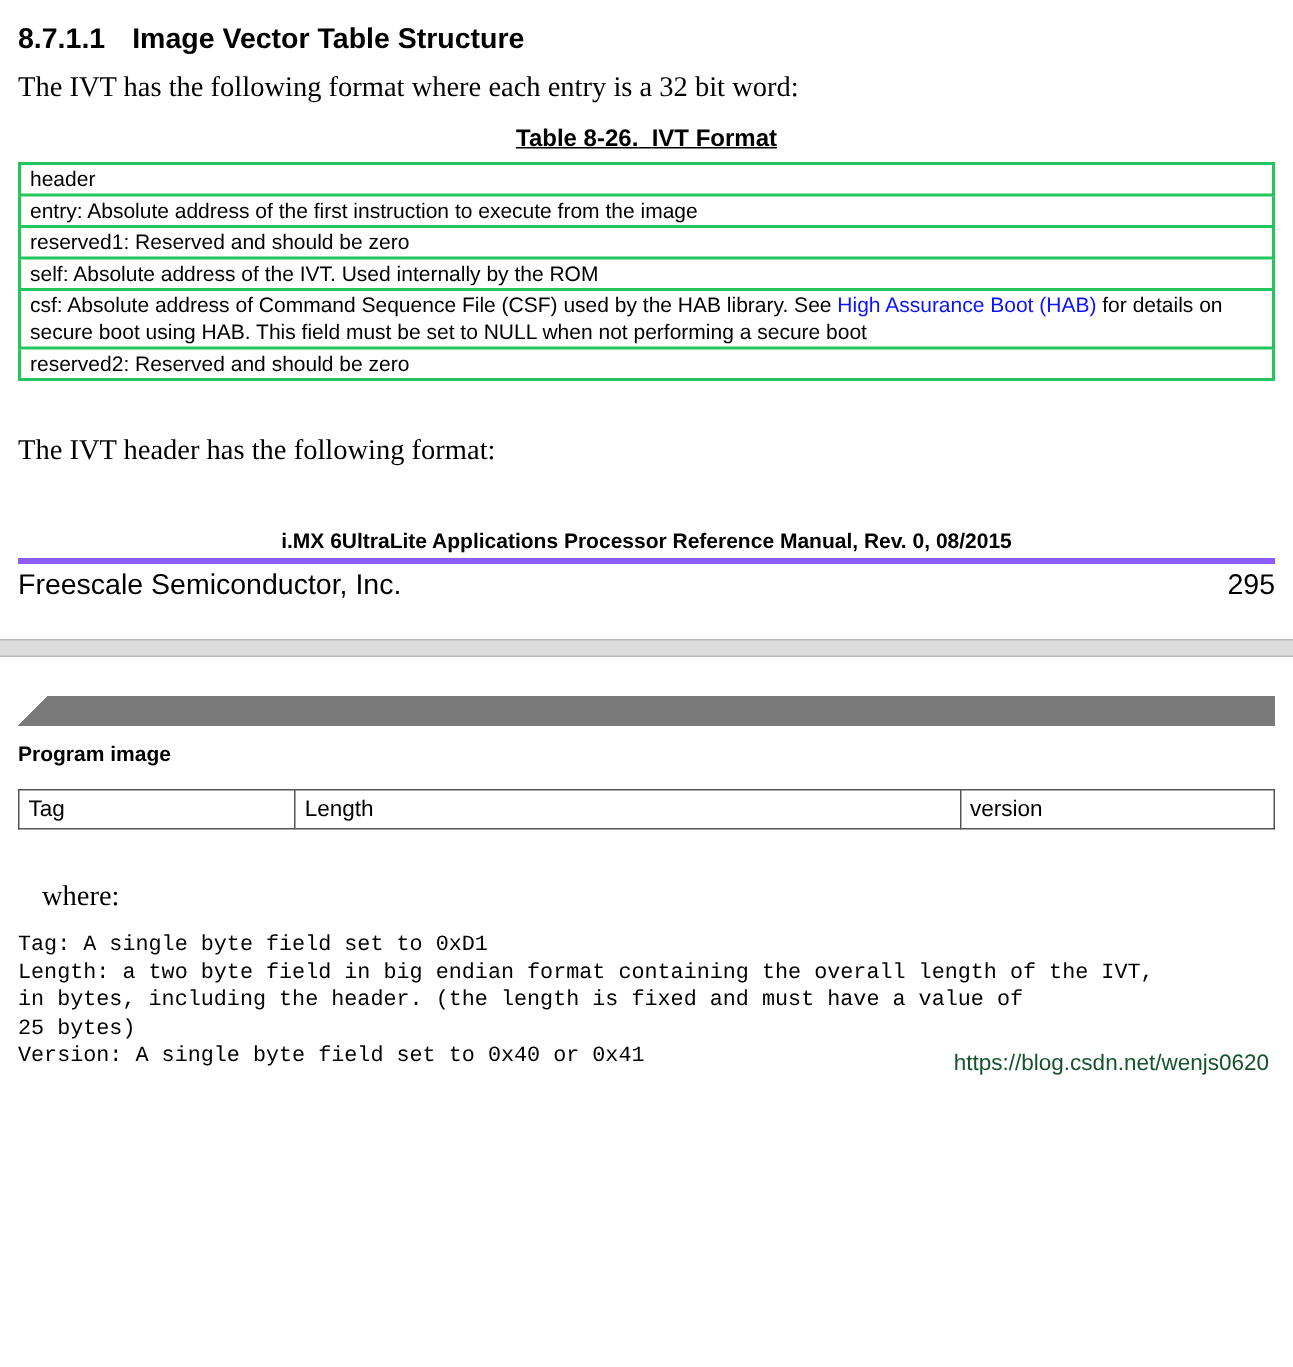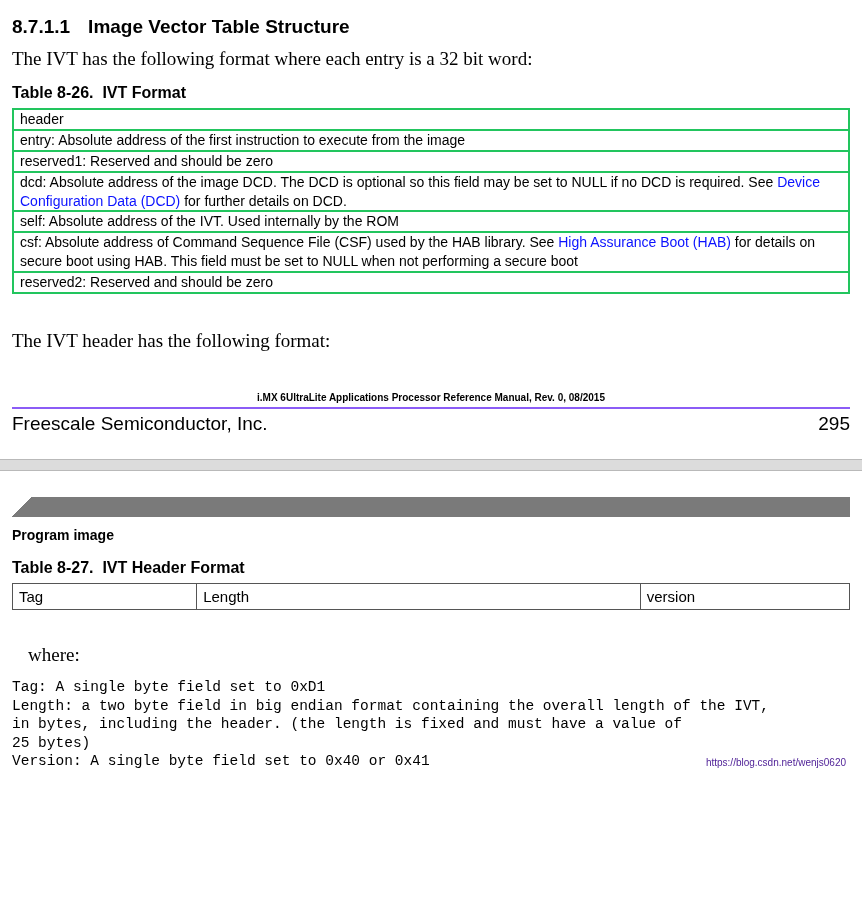--- a/index.html
+++ b/index.html
@@ -20,23 +20,25 @@
   }
   .section-num {
     margin-right: 18px;
   }
   .intro {
     font-family: Georgia, 'Times New Roman', serif;
     font-size: 19px;
     margin: 8px 0 14px 0;
   }
   .tbl-caption {
+    text-align: center;
     font-weight: bold;
     font-size: 16px;
     margin: 6px 0 6px 0;
+    text-decoration: underline;
   }
   table.ivt {
     border-collapse: collapse;
     width: 100%;
     font-size: 14px;
     font-family: Arial, Helvetica, sans-serif;
   }
   table.ivt td {
     border: 2px solid #22c55e;
     padding: 0 6px;
@@ -62,23 +64,23 @@
     font-family: Georgia, 'Times New Roman', serif;
     font-size: 19px;
     margin: 36px 0 40px 0;
   }
   .doc-footer {
     margin-top: 30px;
   }
   .doc-title {
     text-align: center;
     font-weight: bold;
-    font-size: 10px;
+    font-size: 14px;
     padding-bottom: 4px;
-    border-bottom: 2px solid #8b5cf6;
+    border-bottom: 4px solid #8b5cf6;
   }
   .footer-row {
     display: flex;
     justify-content: space-between;
     font-size: 19px;
     margin-top: 4px;
     align-items: flex-end;
   }
   .page-break {
     margin-top: 20px;
@@ -108,22 +110,22 @@
   pre.mono {
     font-family: "Courier New", Courier, monospace;
     font-size: 14.5px;
     white-space: pre-wrap;
     margin: 0;
     line-height: 1.28;
   }
   .watermark {
     position: relative;
     text-align: right;
-    color: #4c1d95;
-    font-size: 10px;
+    color: #14532d;
+    font-size: 15px;
     margin-top: -14px;
     padding-right: 4px;
     pointer-events: none;
   }
 </style>
 </head>
 <body>
 
 <div class="page1">
   <div class="section-heading">
@@ -139,25 +141,20 @@
   <table class="ivt">
     <tbody>
         <tr>
           <td>header</td>
         </tr>
     <tr>
           <td>entry: Absolute address of the first instruction to execute from the image</td>
         </tr>
     <tr>
           <td>reserved1: Reserved and should be zero</td>
-        </tr>
-    <tr>
-          <td>
-      <span>dcd: Absolute address of the image DCD. The DCD is optional so this field may be set to NULL if no DCD is required. See </span><a class="link">Device Configuration Data (DCD)</a><span> for further details on DCD.</span>
-    </td>
         </tr>
     <tr>
           <td>self: Absolute address of the IVT. Used internally by the ROM</td>
         </tr>
     <tr>
           <td>
       <span>csf: Absolute address of Command Sequence File (CSF) used by the HAB library. See </span><a class="link">High Assurance Boot (HAB)</a><span> for details on secure boot using HAB. This field must be set to NULL when not performing a secure boot</span>
     </td>
         </tr>
     <tr>
@@ -176,23 +173,20 @@
     </div>
   </div>
 </div>
 
 <div class="page-break"></div>
 
 <div class="page2">
   <div class="banner"></div>
   <div class="sect-label">Program image</div>
 
-  <div class="tbl-caption">
-    <span>Table 8-27.</span>&nbsp;&nbsp;<span>IVT Header Format</span>
-  </div>
 
   <table class="hdr">
     <tbody>
         <tr>
       <td style="width:22%">Tag</td>
       <td style="width:53%">Length</td>
       <td style="width:25%">version</td>
     </tr>
   </tbody>
     </table>

